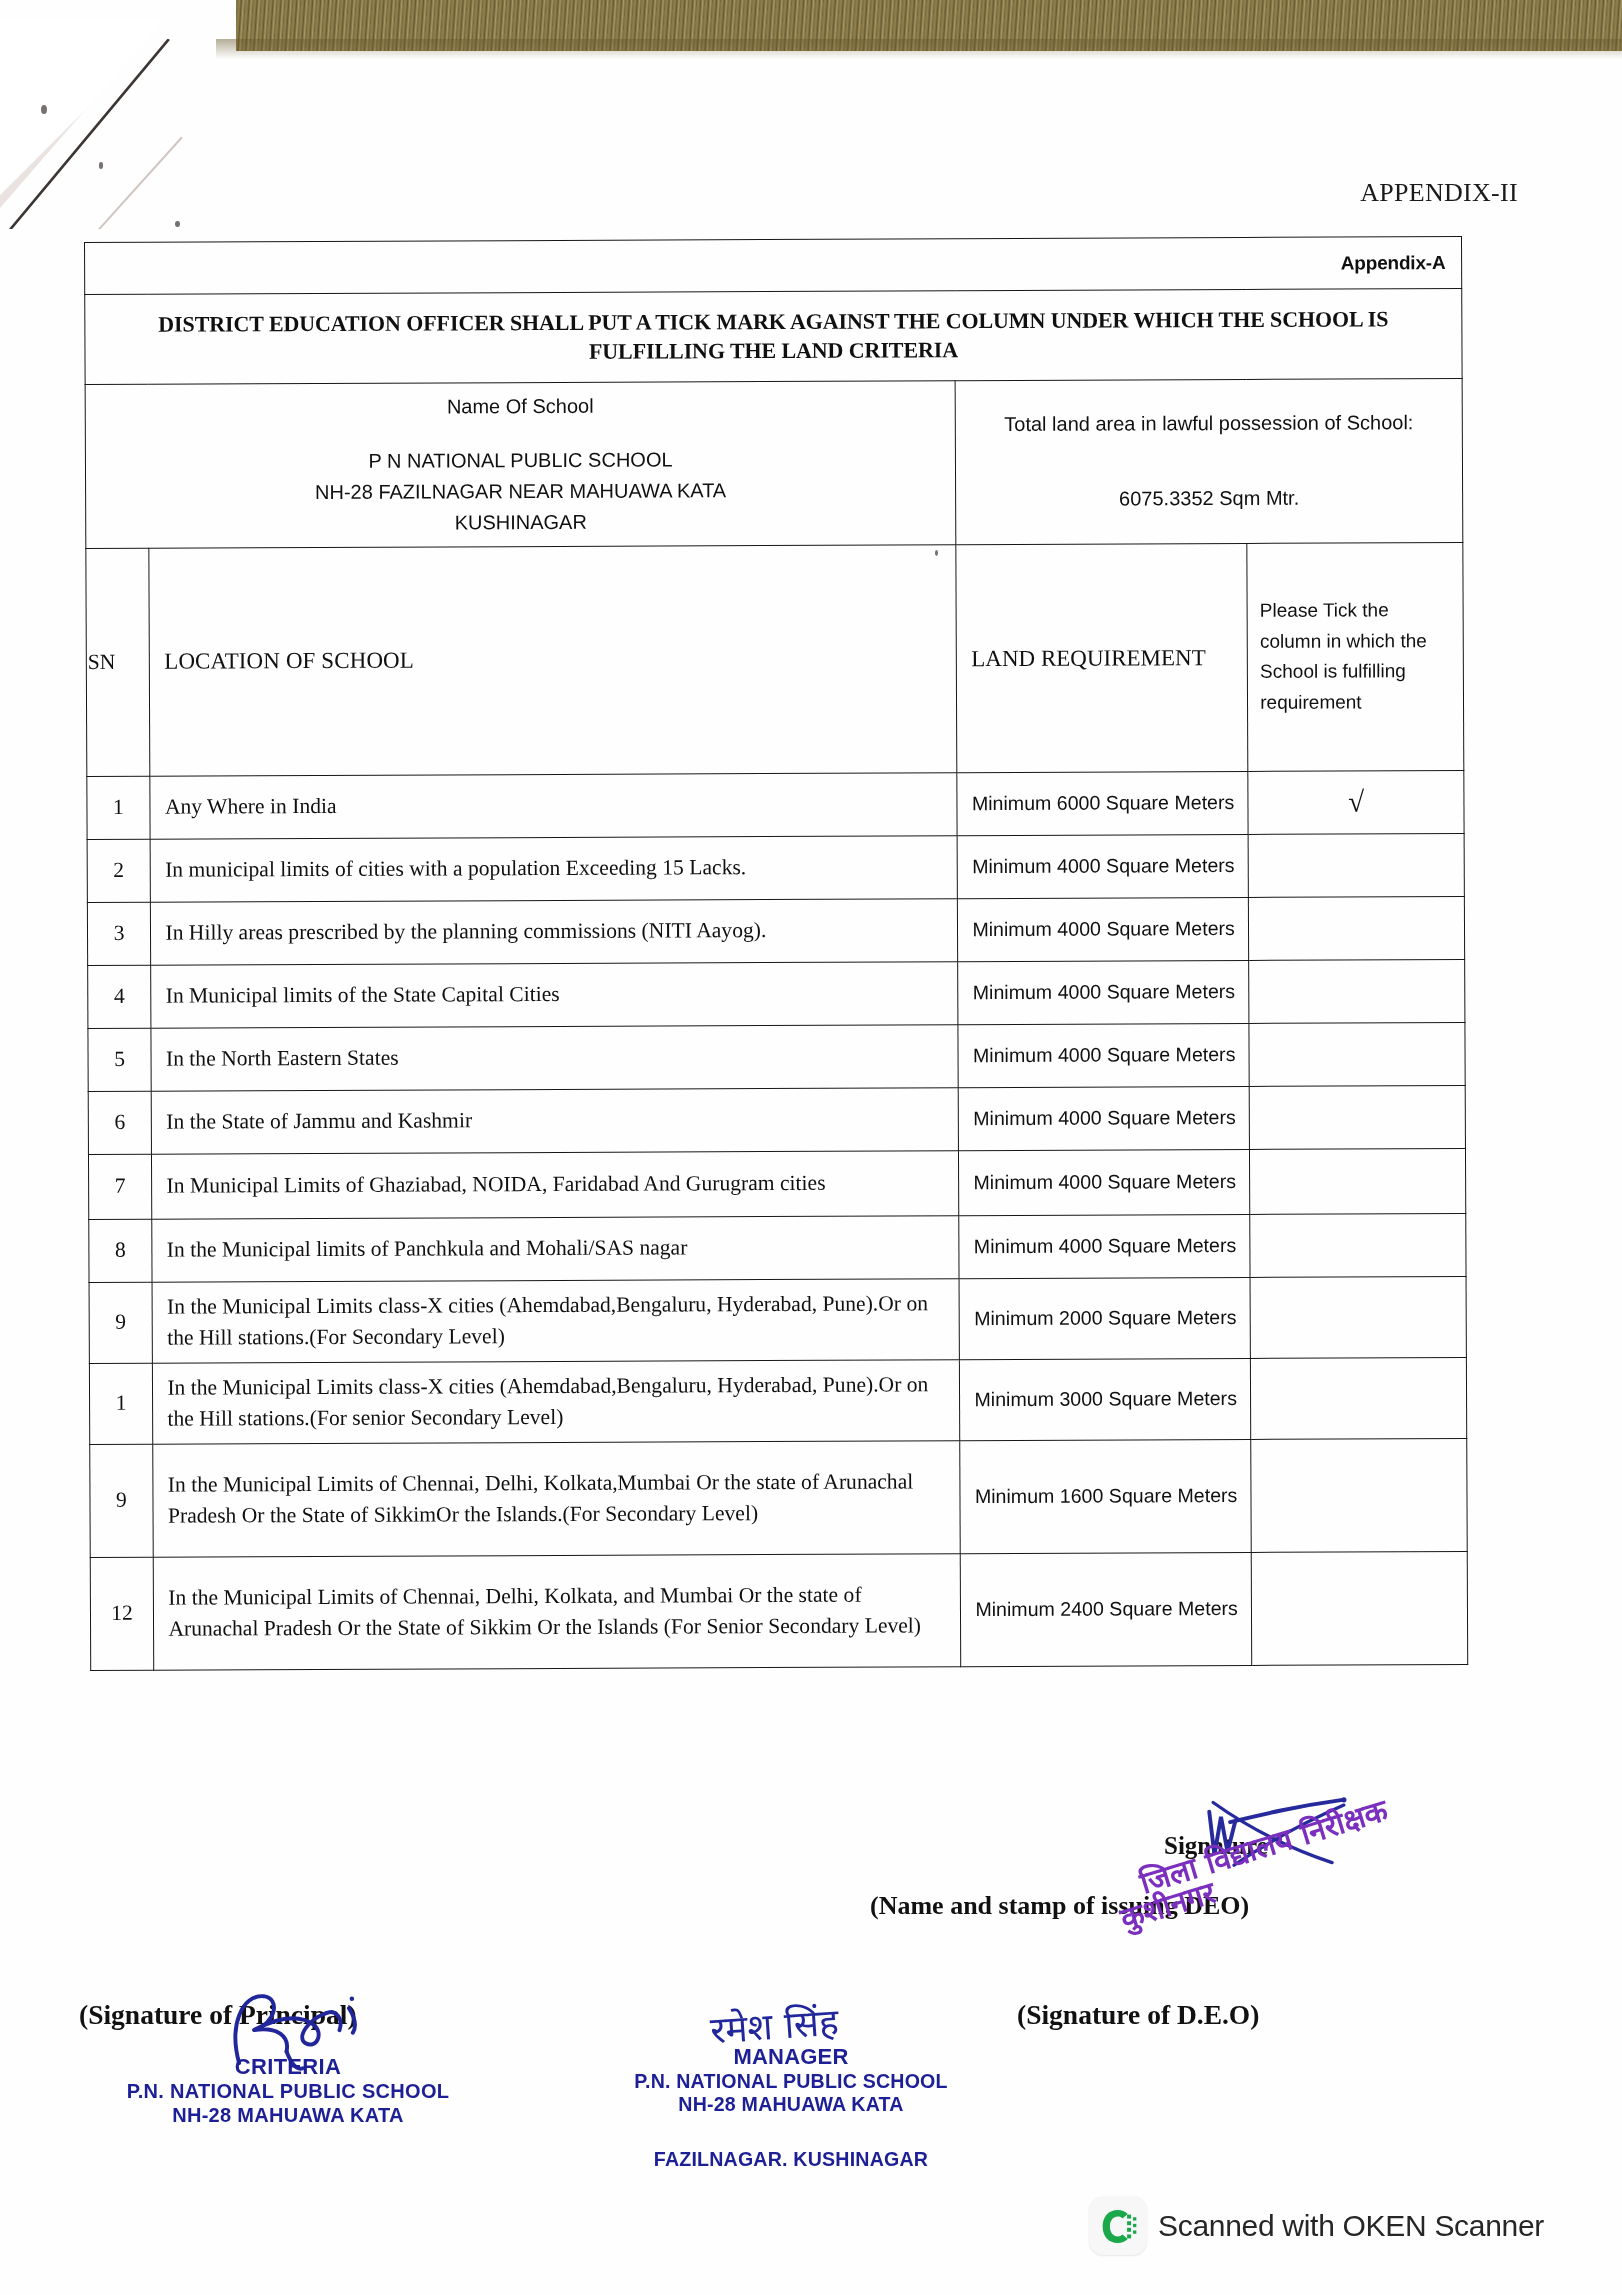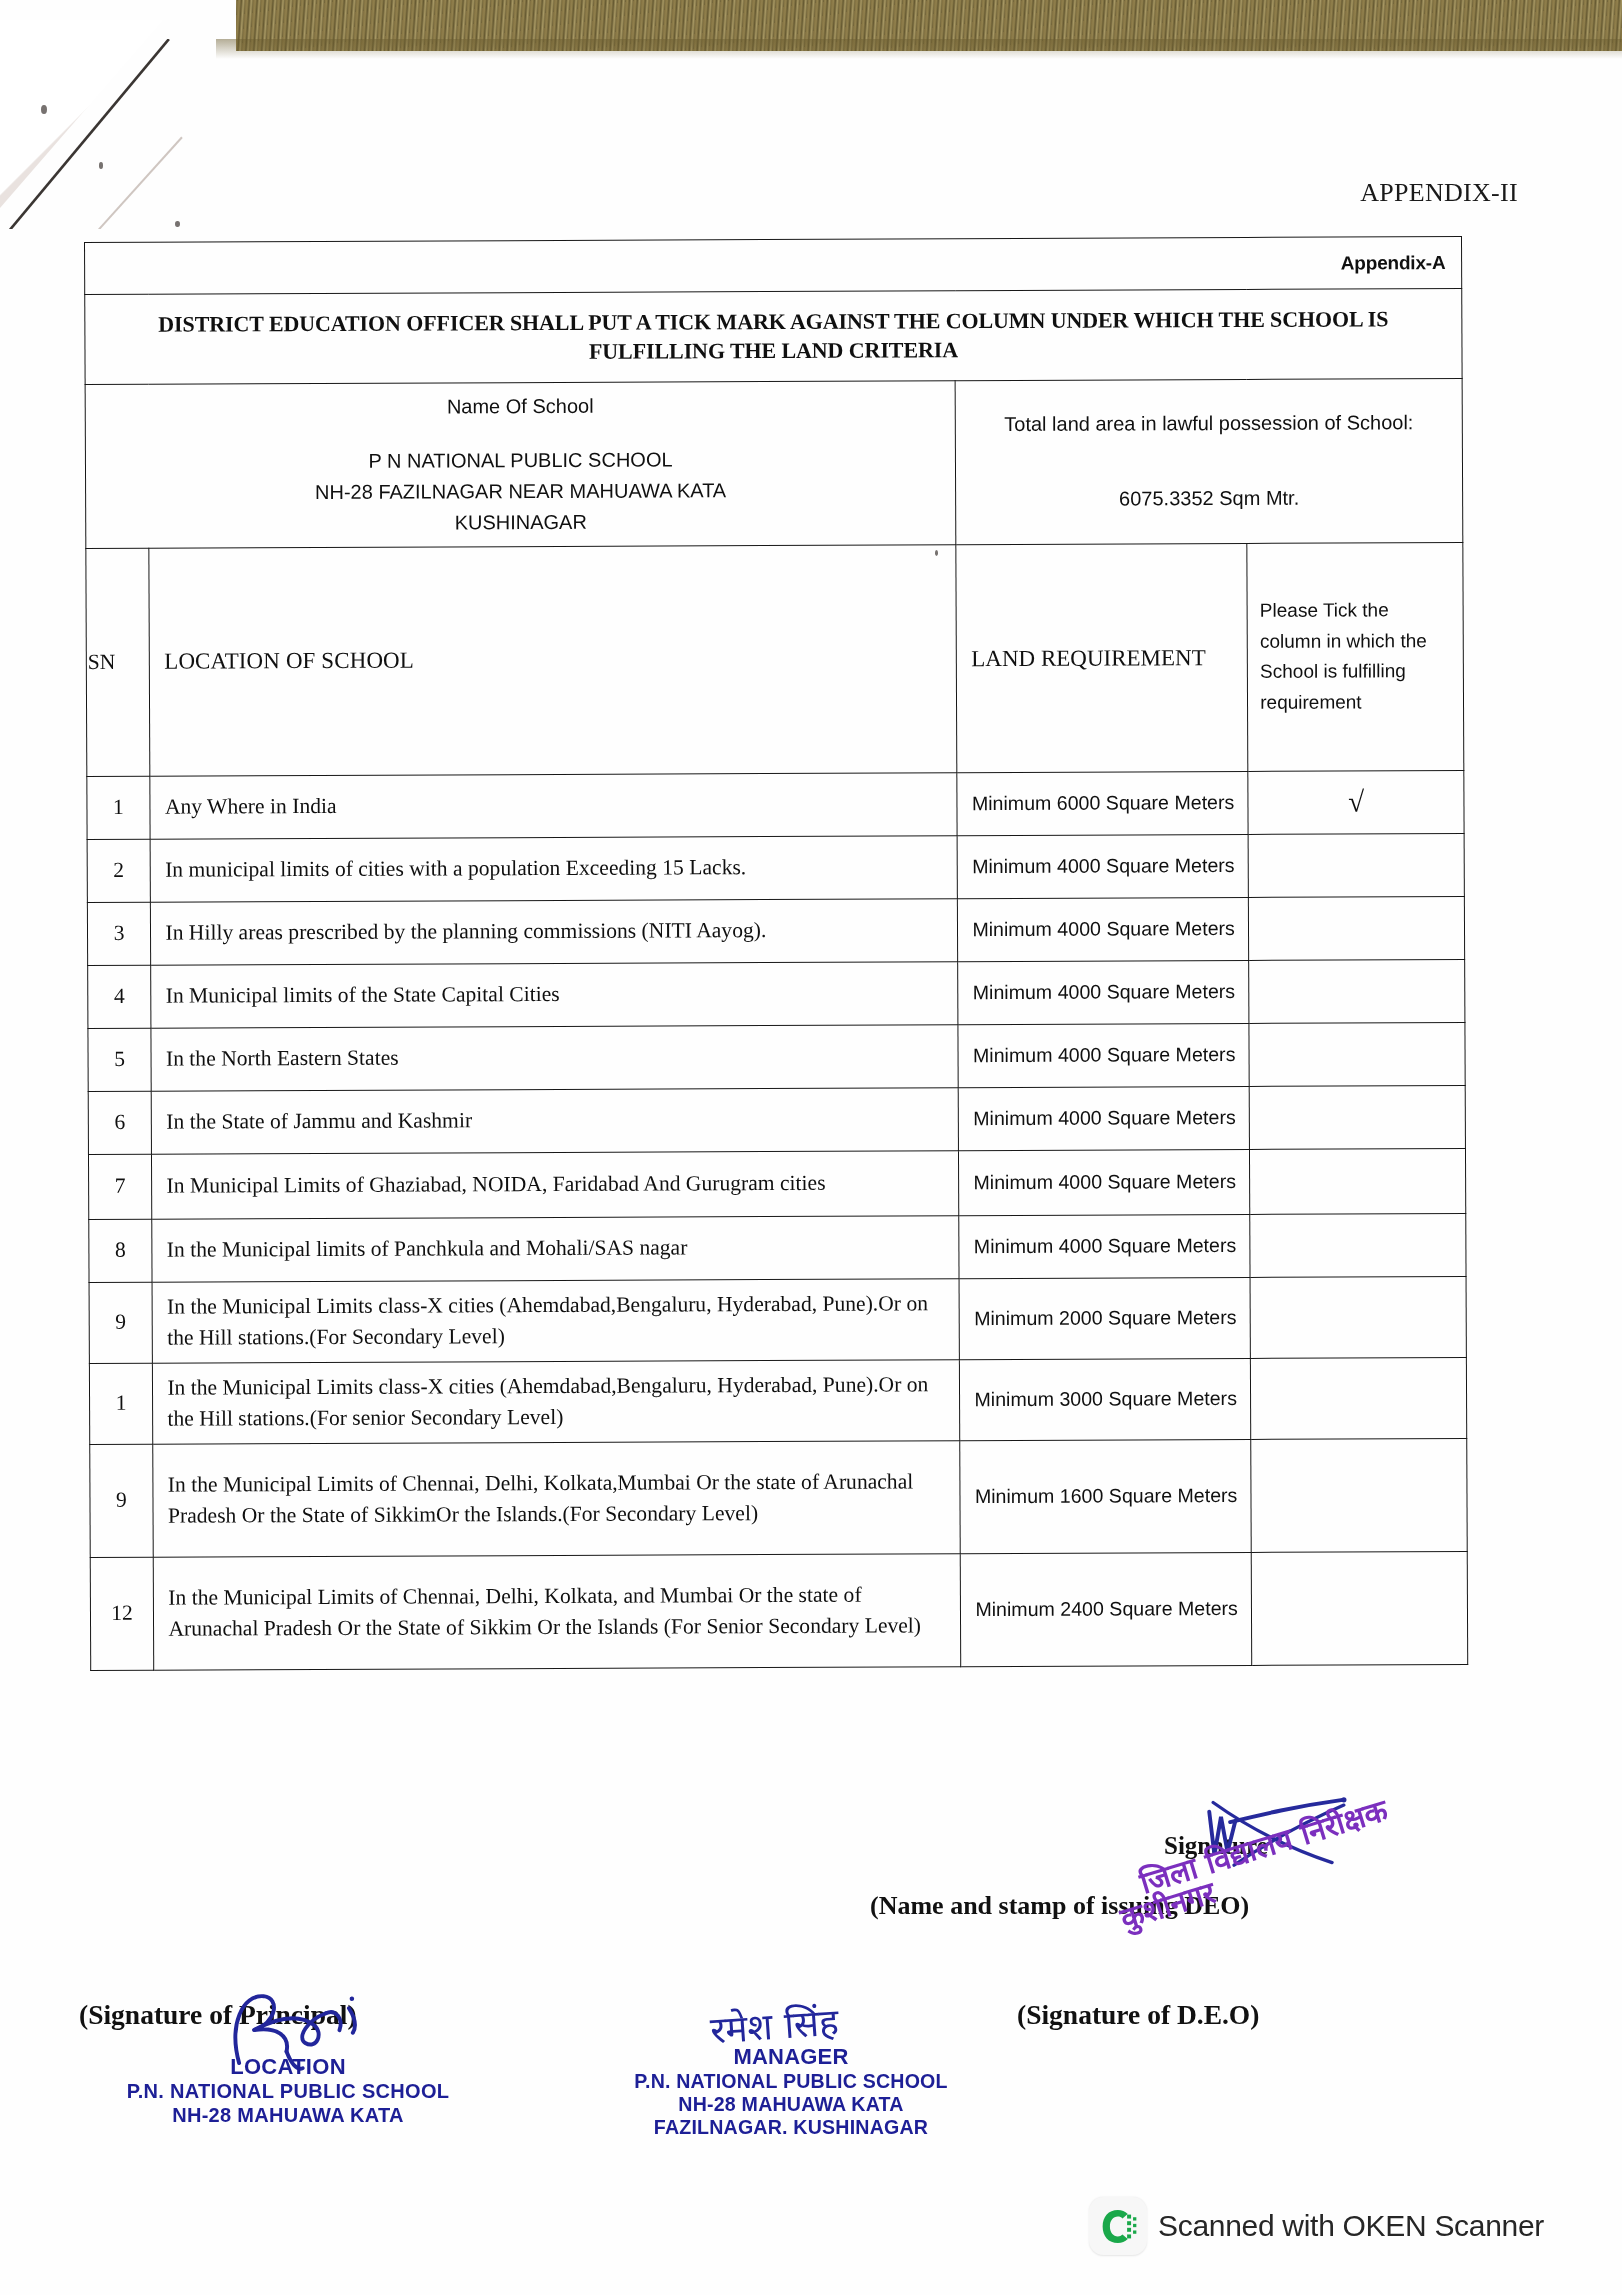--- a/index.html
+++ b/index.html
@@ -284,31 +284,31 @@
     <g fill="none" stroke="#22269b" stroke-width="6" stroke-linecap="round">
       <path d="M30 120 C 20 60, 46 16, 78 22 C 104 28, 92 66, 58 72 C 92 70, 112 86, 104 110"></path>
       <path d="M58 72 C 88 60, 126 52, 150 74 C 164 88, 150 112, 134 100 C 122 90, 140 66, 170 58"></path>
       <path d="M170 58 C 186 52, 196 70, 188 86"></path>
       <path d="M206 54 C 214 70, 214 84, 208 92"></path>
       <circle cx="212" cy="40" r="3.5" stroke="none" fill="#22269b"></circle>
       <path d="M104 110 C 110 132, 118 140, 126 138"></path>
     </g>
   </svg>
   <div class="stamp" id="principal-stamp">
-    <span class="l1">LOCATION</span><br>
+    <span class="l1">CRITERIA</span><br>
     <span>P.N. NATIONAL PUBLIC SCHOOL</span><br>
     <span class="clip" style="height:19.6px;">NH-28 MAHUAWA KATA</span>
   </div>
 
   <div class="hand" id="manager-signature">रमेश सिंह</div>
   <div class="stamp" id="manager-stamp">
     <span class="l1">MANAGER</span><br>
     <span>P.N. NATIONAL PUBLIC SCHOOL</span><br>
     <span>NH-28 MAHUAWA KATA</span><br>
-    <span class="clip" style="height:18.3px;">FAZILNAGAR, KUSHINAGAR</span>
+    <span class="clip" style="height:18.3px;margin-top:32px;">FAZILNAGAR, KUSHINAGAR</span>
   </div>
 
   <div id="oken">
     <div id="oken-badge">
       <svg width="41" height="41" viewBox="0 0 62 62">
         <path d="M30 6 C 16 6, 7 16, 7 31 C 7 46, 16 56, 30 56 C 36 56, 41 54, 45 50 L 37 43 C 35 45, 33 46, 30 46 C 23 46, 18 40, 18 31 C 18 22, 23 16, 30 16 C 33 16, 35 17, 37 19 L 45 12 C 41 8, 36 6, 30 6 Z" fill="#1aa84a"></path>
         <rect x="44" y="13" width="6" height="6" fill="#1aa84a"></rect>
         <rect x="53" y="17" width="5" height="5" fill="#1aa84a"></rect>
         <rect x="44" y="23" width="6" height="6" fill="#1aa84a"></rect>
         <rect x="53" y="27" width="5" height="5" fill="#1aa84a"></rect>

